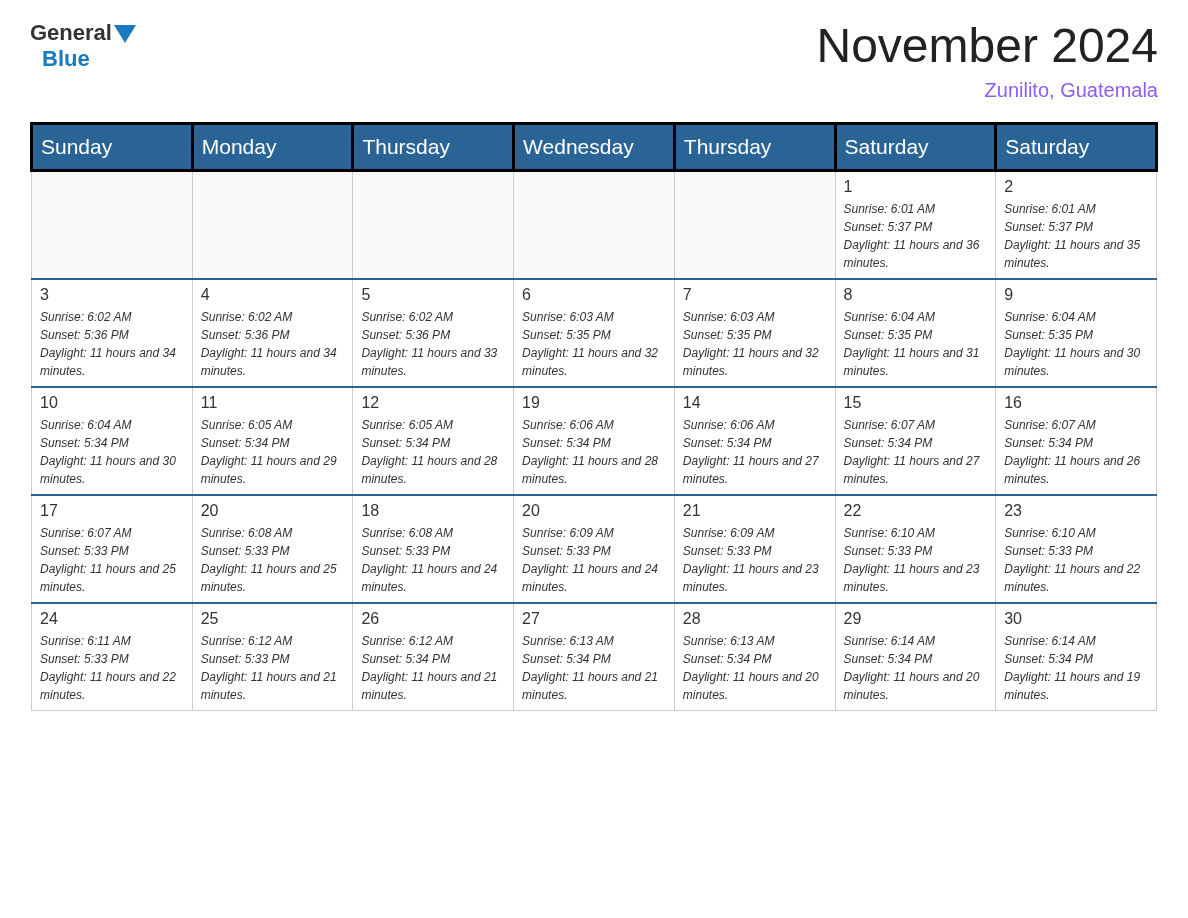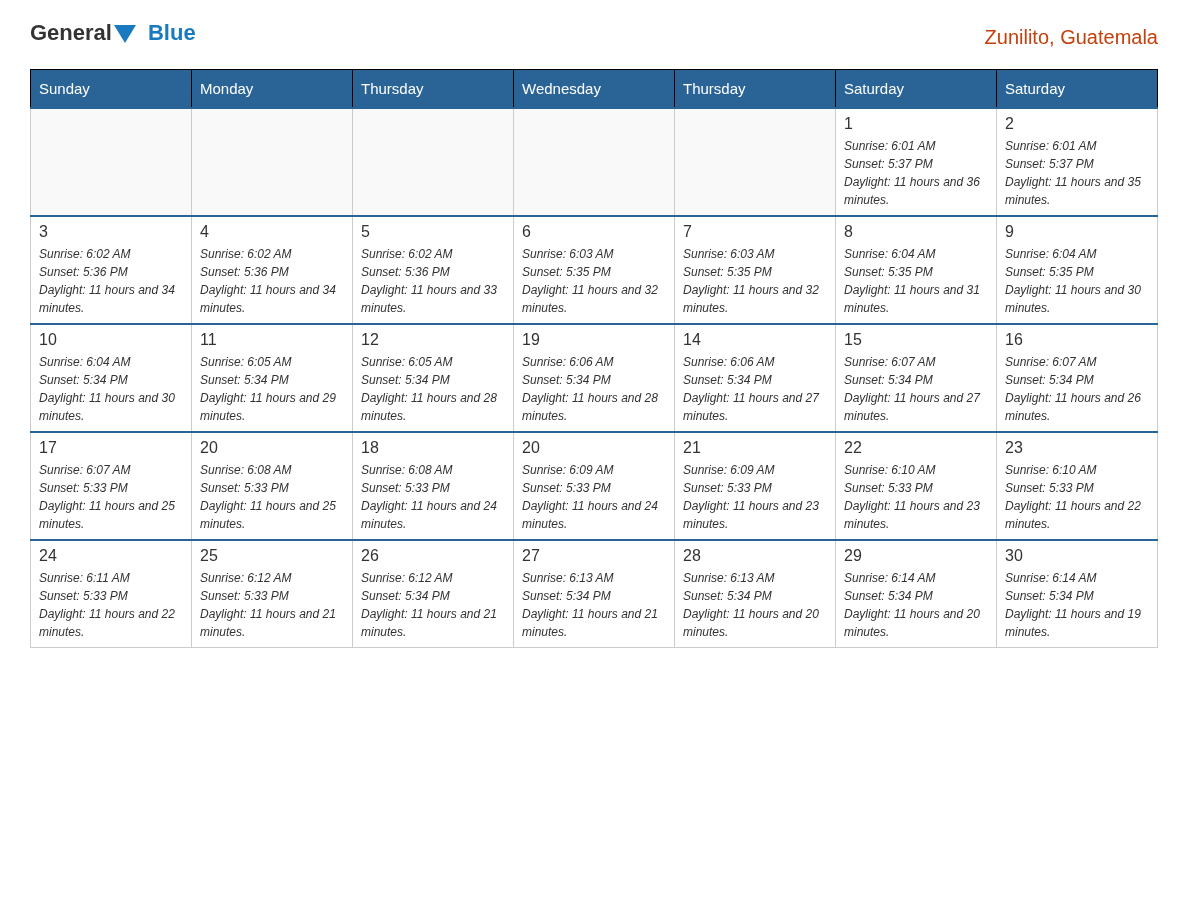--- a/index.html
+++ b/index.html
@@ -11,55 +11,55 @@
       min-height: 918px;
     }
     .header {
       display: flex;
       justify-content: space-between;
       align-items: flex-start;
       margin-bottom: 20px;
     }
     .logo-wrapper {
       display: flex;
-      flex-direction: row;
+      flex-direction: column;
       align-items: flex-start;
     }
     .logo-line1 {
       display: flex;
       align-items: center;
     }
     .title-block {
       text-align: right;
     }
     .title-block h1 {
       font-size: 48px;
       font-weight: normal;
       color: #222;
       line-height: 1.1;
     }
     .title-block h2 {
       font-size: 20px;
       font-weight: normal;
-      color: #c2410c;
+      color: #8b5cf6;
       margin-top: 6px;
     }
     .calendar {
       width: 100%;
       border-collapse: collapse;
       border: 1px solid #aaa;
     }
     .calendar th {
       background-color: #2a6496;
       color: #fff;
       padding: 10px 8px;
-      font-size: 15px;
+      font-size: 21px;
       font-weight: normal;
       text-align: left;
-      border: 1px solid #000000;
+      border: 3px solid #000000;
     }
     .calendar td {
       vertical-align: top;
       padding: 6px 8px;
       border: 1px solid #ccc;
       width: calc(100% / 7);
       min-height: 100px;
       font-size: 12.5px;
       color: #333;
     }
@@ -91,20 +91,21 @@
       <span style="font-size:22px;font-weight:bold;color:#333;">General</span>
       <svg width="22" height="18" viewBox="0 0 22 18" style="margin-left:2px;margin-top:2px;">
         <polygon points="0,0 22,0 11,18" fill="#1a7abf"></polygon>
       </svg>
     </div>
     <div>
       <span style="font-size:22px;font-weight:bold;color:#1a7abf;margin-left:12px;">Blue</span>
     </div>
   </div>
   <div class="title-block">
+    <h1>November 2024</h1>
     <h2>Zunilito, Guatemala</h2>
   </div>
 </div>
 
 <table class="calendar">
   <thead>
     <tr>
     <th>Sunday</th>
         <th>Monday</th>
         <th>Thursday</th>

